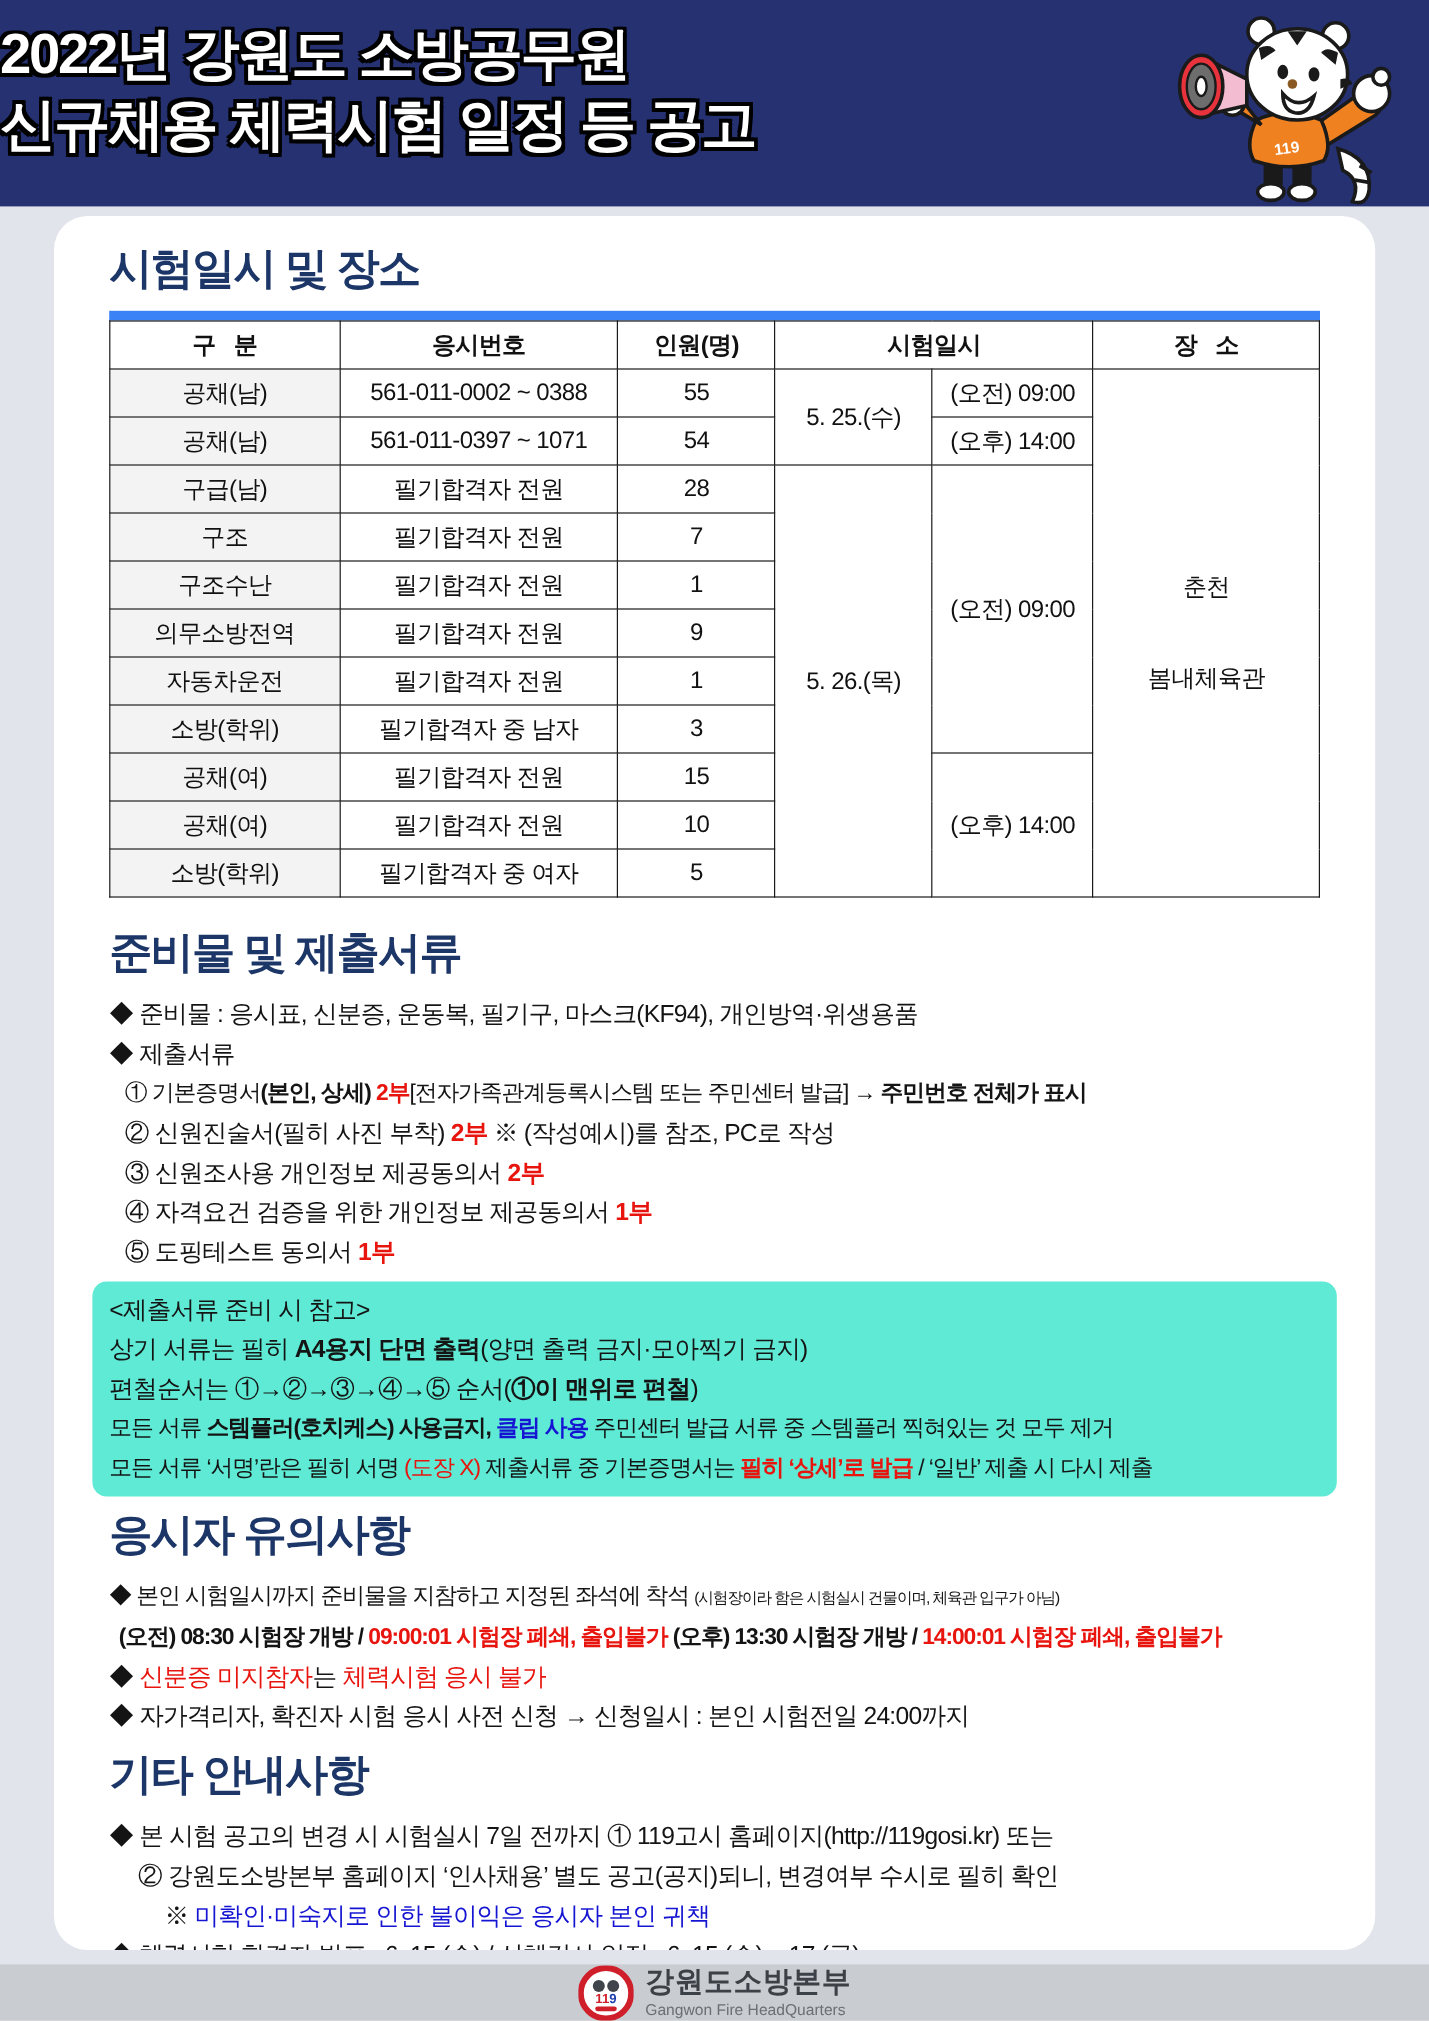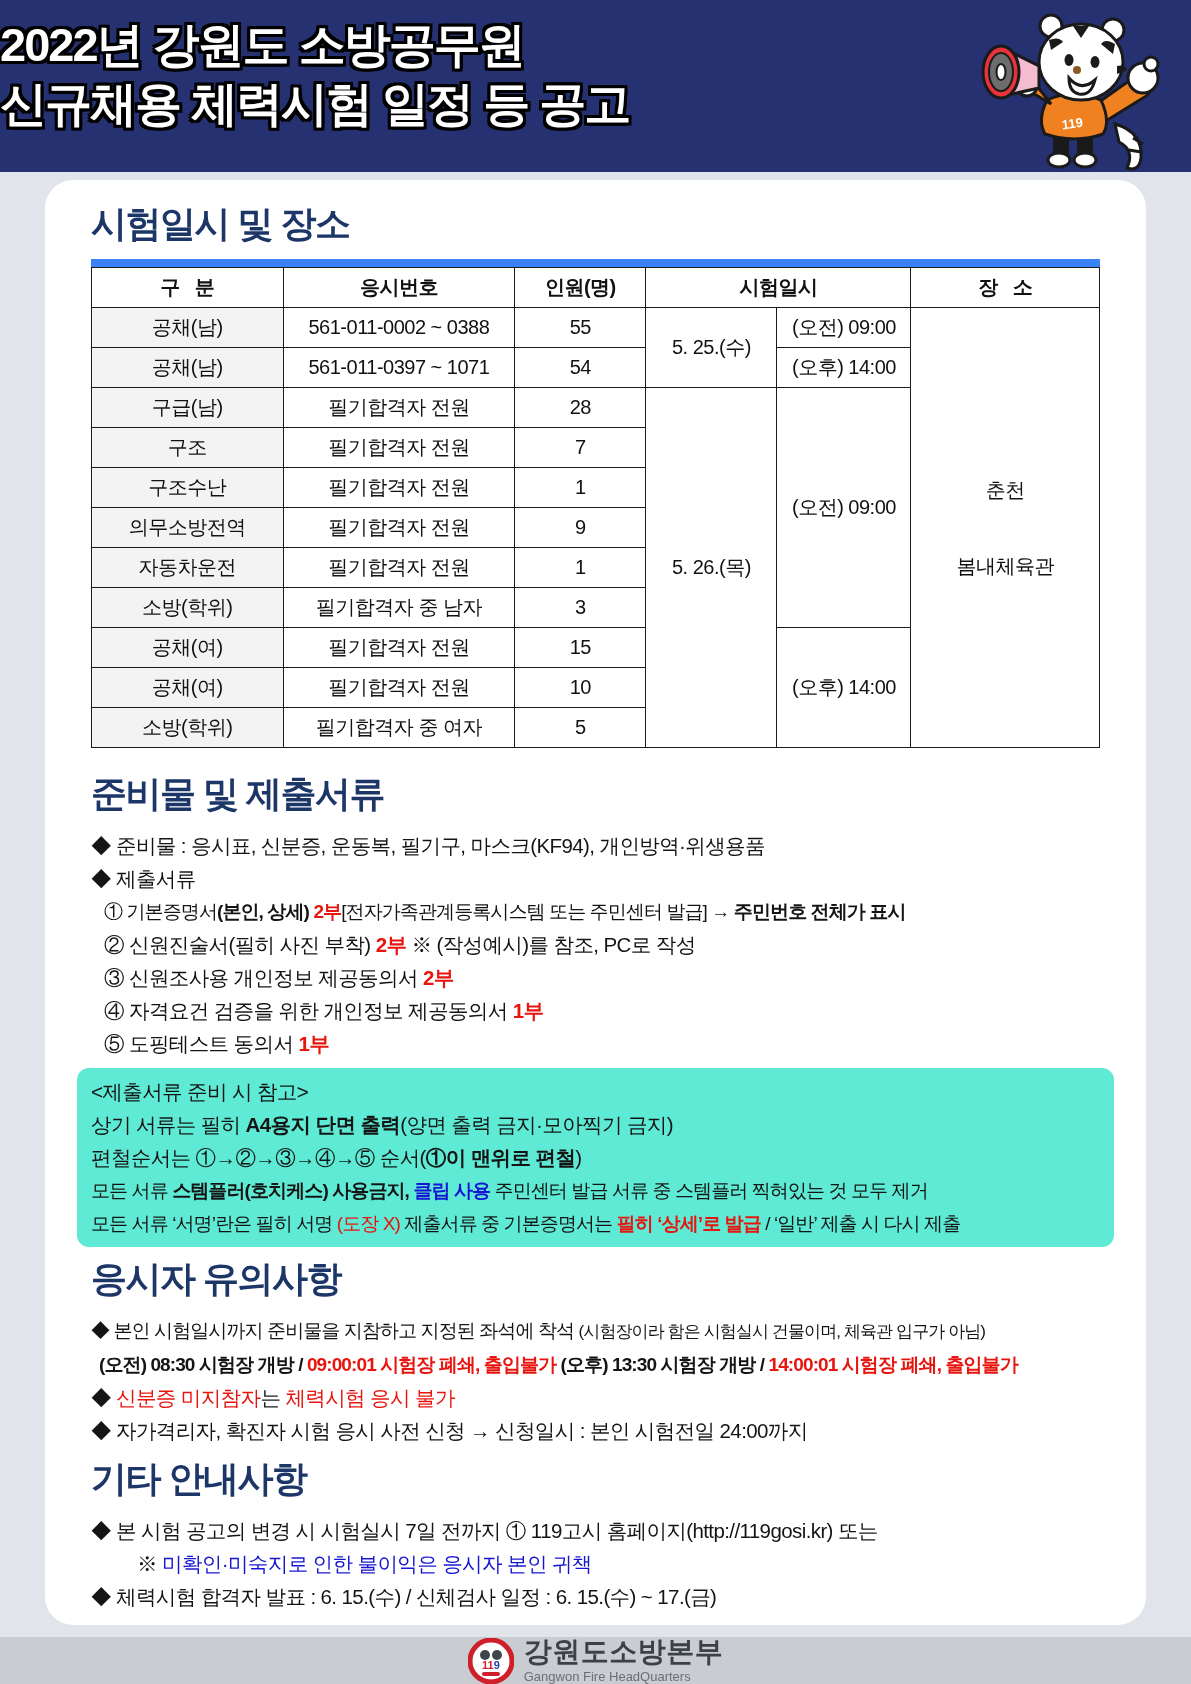--- a/index.html
+++ b/index.html
@@ -54,32 +54,32 @@
   .long{font-size:19px;letter-spacing:-0.9px;}
   .ind1{padding-left:13px;}
   .ind2{padding-left:24px;}
   .ind3{padding-left:46px;}
   .indS{padding-left:8px;}
   .b{font-weight:bold}
   .red{color:#e8140e}
   .redb{color:#e8140e;font-weight:bold}
   .blue{color:#1414d2}
   .blueb{color:#1414d2;font-weight:bold}
-  .sm{font-size:17px}
+  .sm{font-size:13px}
   .notebox{
     background:#5eead4;border-radius:12px;
     padding:7px 14px;margin:8px -14px 8px;
   }
   
   .ftr{
     height:47px;background:#c9ccd0;margin-top:12px;
     display:flex;align-items:center;justify-content:center;gap:10px;
   }
   .ftr .names{display:flex;flex-direction:column;line-height:1.1;}
-  .org{font-size:28px;font-weight:bold;color:#3c4147;letter-spacing:0.5px;}
+  .org{font-size:24px;font-weight:bold;color:#3c4147;letter-spacing:0.5px;}
   .org-en{font-size:13px;color:#6a7076;margin-top:2px;}
 </style>
 </head>
 <body>
 
 <header class="hdr">
   <h1 class="title">
     <span>2022년 강원도 소방공무원</span><br>
     <span>신규채용 체력시험 일정 등 공고</span>
   </h1>
@@ -235,20 +235,21 @@
   </div>
 
   <h2 class="sec">응시자 유의사항</h2>
   <p class="line long"><span>◆ 본인 시험일시까지 준비물을 지참하고 지정된 좌석에 착석 </span><span class="sm">(시험장이라 함은 시험실시 건물이며, 체육관 입구가 아님)</span></p>
   <p class="line long indS"><span class="b">(오전) 08:30 시험장 개방 / </span><span class="redb">09:00:01 시험장 폐쇄, 출입불가 </span><span class="b">(오후) 13:30 시험장 개방 / </span><span class="redb">14:00:01 시험장 폐쇄, 출입불가</span></p>
   <p class="line"><span>◆ </span><span class="red">신분증 미지참자</span><span>는 </span><span class="red">체력시험 응시 불가</span></p>
   <p class="line"><span>◆ 자가격리자, 확진자 시험 응시 사전 신청 → 신청일시 : 본인 시험전일 24:00까지</span></p>
 
   <h2 class="sec">기타 안내사항</h2>
   <p class="line"><span>◆ 본 시험 공고의 변경 시 시험실시 7일 전까지 ① 119고시 홈페이지(http://119gosi.kr) 또는</span></p>
+  <p class="line ind2"><span>② 강원도소방본부 홈페이지 ‘인사채용’ 별도 공고(공지)되니, 변경여부 수시로 필히 확인</span></p>
   <p class="line ind3"><span>※ </span><span class="blue">미확인·미숙지로 인한 불이익은 응시자 본인 귀책</span></p>
   <p class="line"><span>◆ 체력시험 합격자 발표 : 6. 15.(수) /  신체검사 일정 : 6. 15.(수) ~ 17.(금)</span></p>
 
 </main>
 
 <footer class="ftr">
   <svg width="46" height="46" viewBox="0 0 46 46" aria-hidden="true">
     <circle cx="23" cy="23" r="21" fill="#fff" stroke="#cf1f2a" stroke-width="5"></circle>
     <circle cx="17" cy="17" r="5" fill="#40454c"></circle>
     <circle cx="29" cy="17" r="5" fill="#40454c"></circle>

